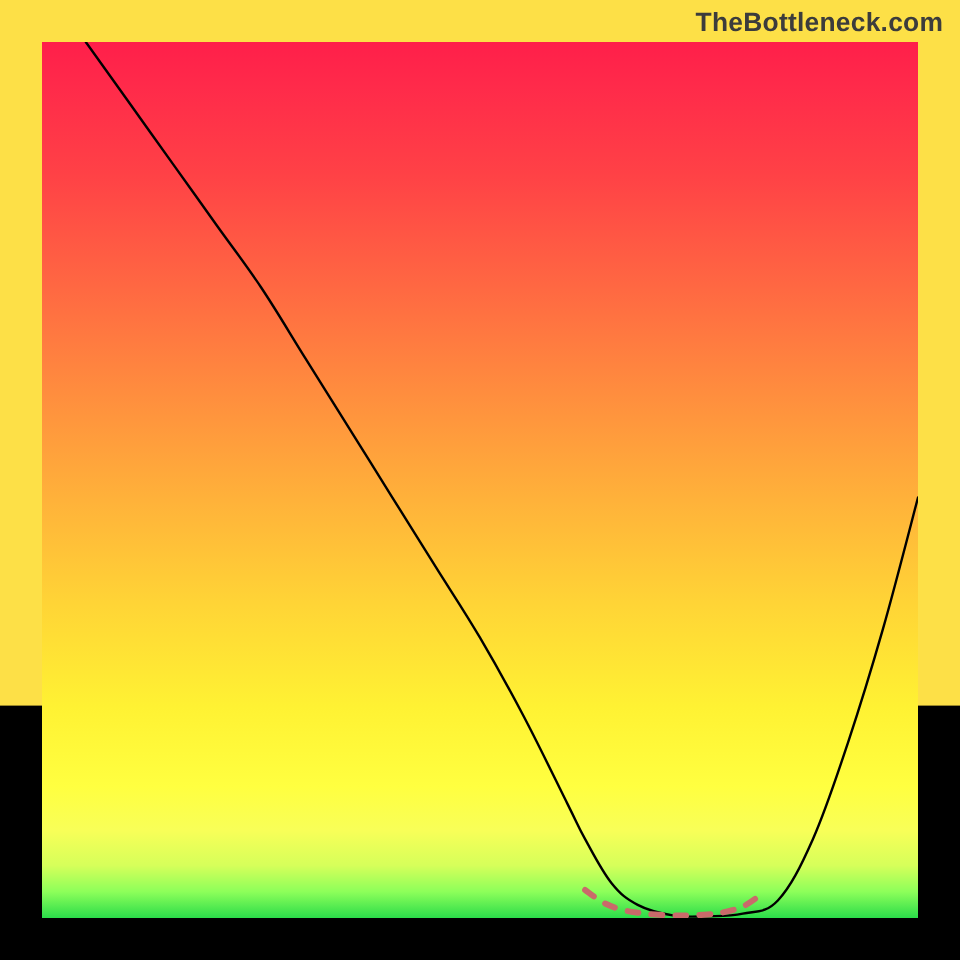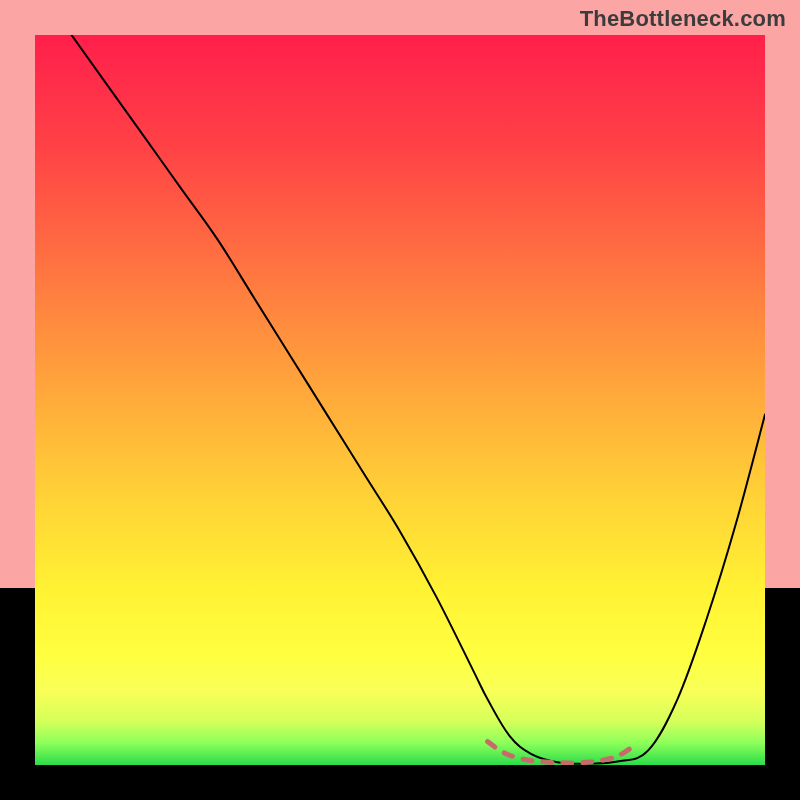--- a/index.html
+++ b/index.html
@@ -1,21 +1,21 @@
 <!DOCTYPE html>
 <html><head>
 <meta charset="utf-8">
 <style>
   * { margin: 0; padding: 0; box-sizing: border-box; }
   html, body { width: 800px; height: 800px; overflow: hidden; background: #000; }
   .frame {
     position: relative;
     width: 800px;
     height: 588px;
-    background: #fca5a5;
+    background: #fde047;
   }
   .watermark {
     position: absolute;
     top: 6px;
     right: 14px;
     font-family: Arial, Helvetica, sans-serif;
     font-size: 22px;
     font-weight: 600;
     color: #3c3c3c;
     letter-spacing: 0.2px;

